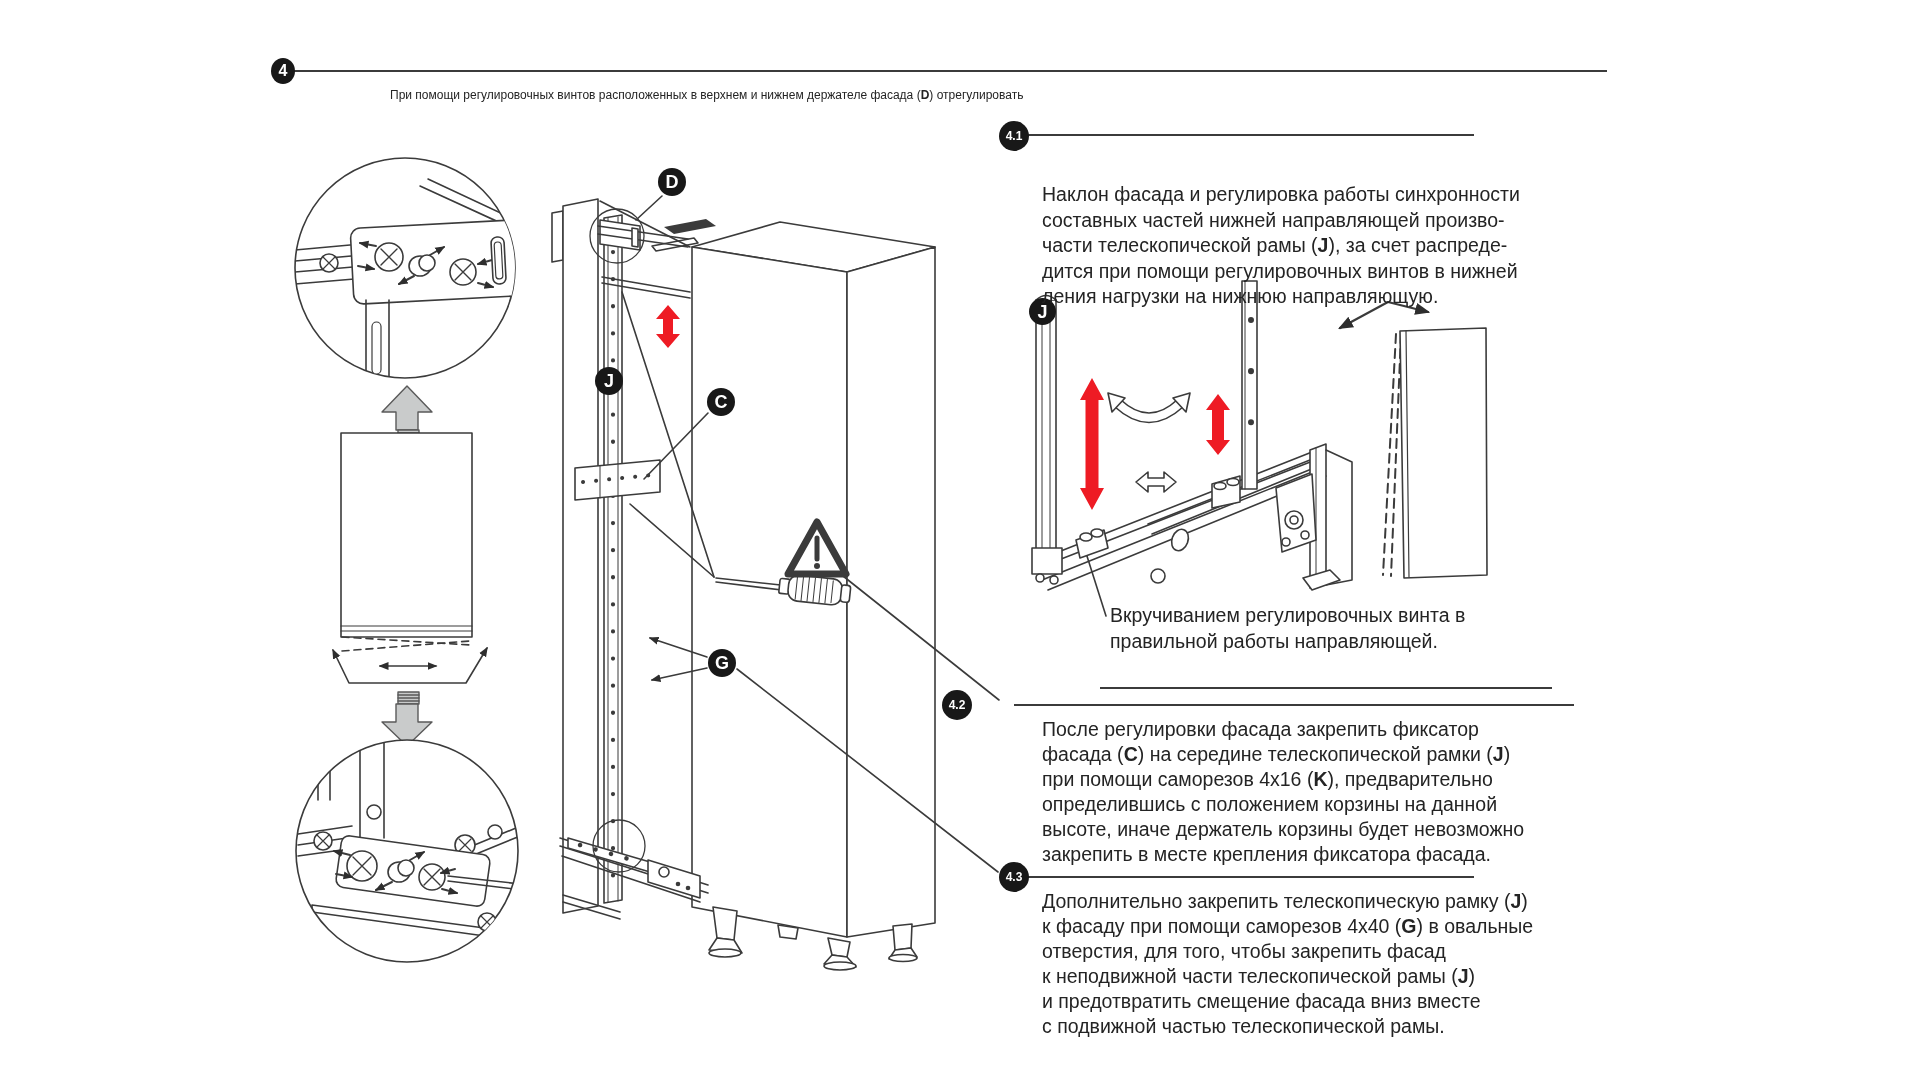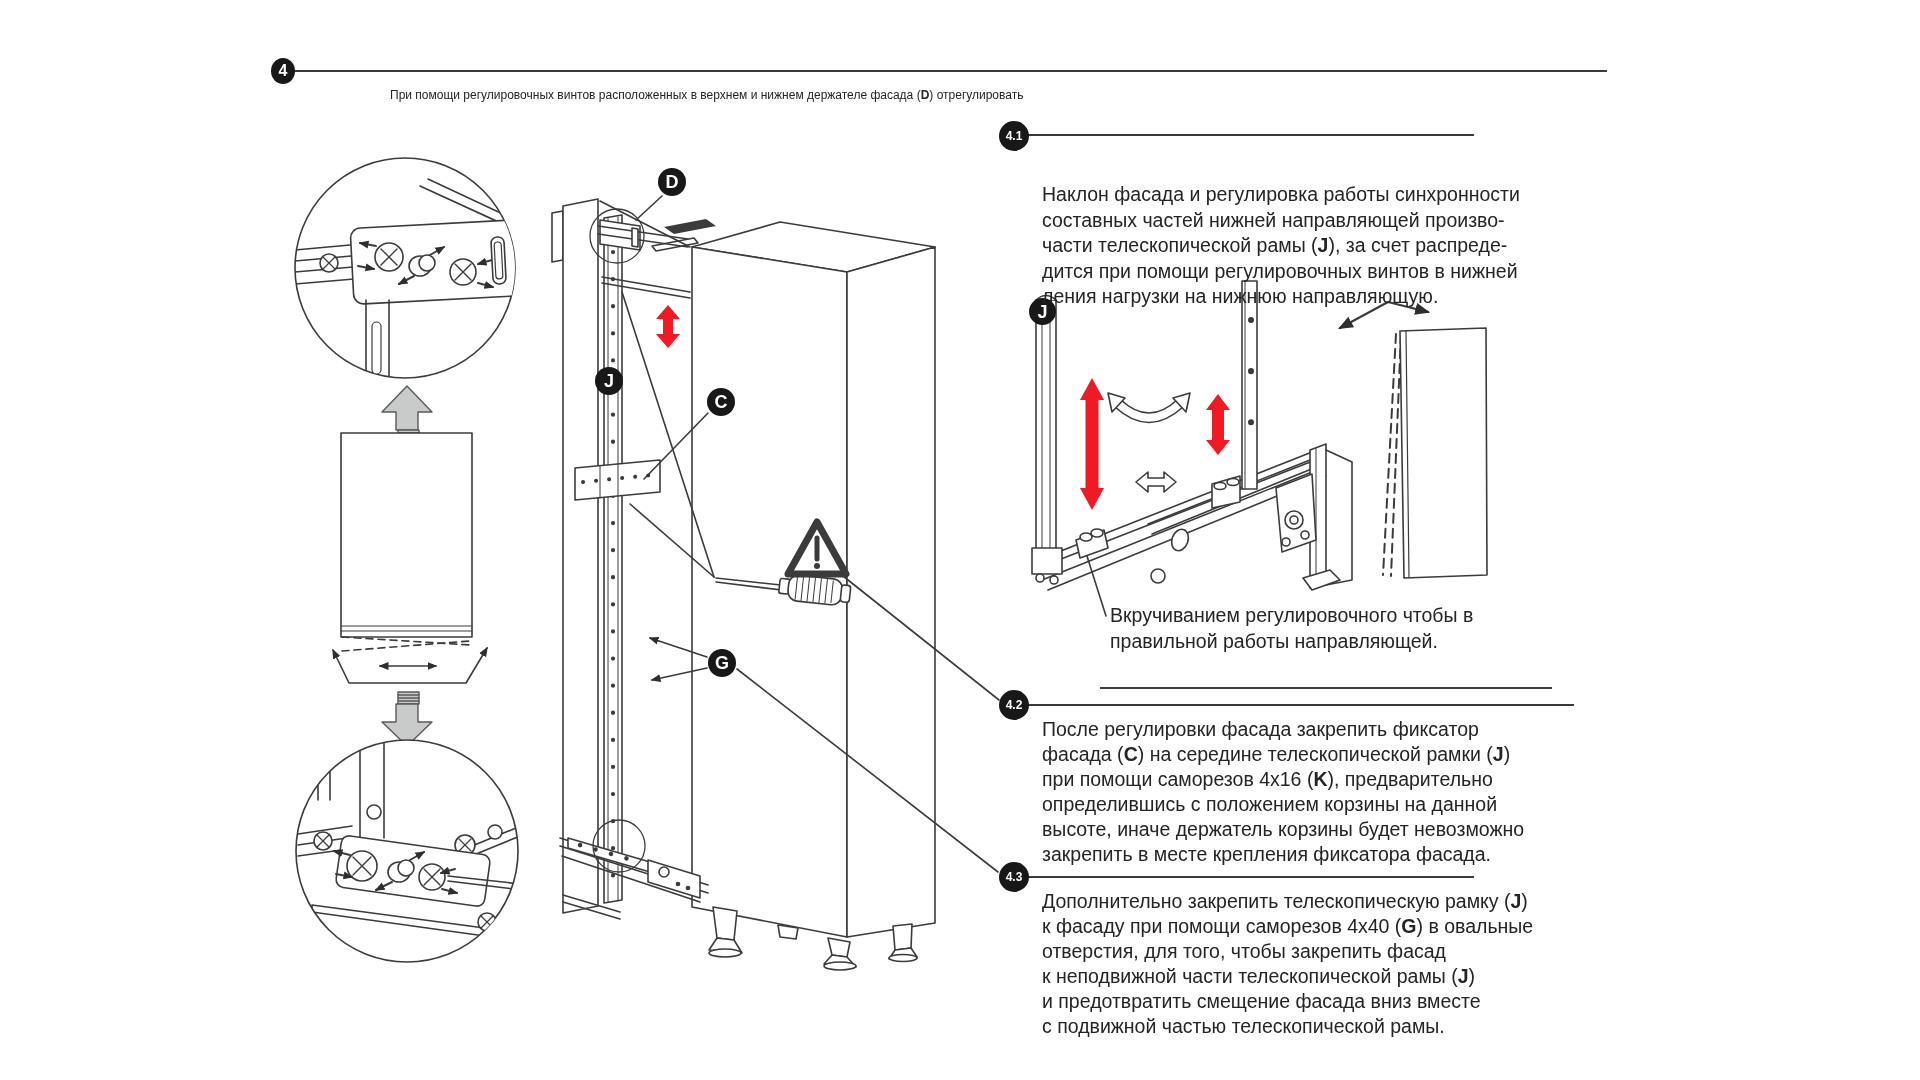--- a/index.html
+++ b/index.html
@@ -280,40 +280,40 @@
   </svg>
 
   <div class="rule" style="left:283px;top:70px;width:1324px;"></div>
   <div class="rule" style="left:1014px;top:134px;width:460px;"></div>
   <div class="rule" style="left:1100px;top:687px;width:452px;"></div>
   <div class="rule" style="left:1014px;top:704px;width:560px;"></div>
   <div class="rule" style="left:1014px;top:876px;width:460px;"></div>
 
   <div class="badge b-step" style="left:271px;top:58px;">4</div>
   <div class="badge b-sec" style="left:999px;top:121px;">4.1</div>
-  <div class="badge b-sec" style="left:999px;top:690px;">4.2</div>
+  <div class="badge b-sec" style="left:942px;top:690px;">4.2</div>
   <div class="badge b-sec" style="left:999px;top:862px;">4.3</div>
   <div class="badge b-part" style="left:658px;top:168px;">D</div>
   <div class="badge b-part" style="left:595px;top:367px;">J</div>
   <div class="badge b-part" style="left:707px;top:388px;">C</div>
   <div class="badge b-part" style="left:708px;top:649px;">G</div>
   <div class="badge b-part" style="left:1029px;top:298px;width:27px;height:27px;">J</div>
 
   <div class="para p-main">
       <div class="tline">При помощи регулировочных винтов расположенных в верхнем и нижнем держателе фасада (<b>D</b>) отрегулировать</div>
     </div>
   <div class="para p-41">
       <div class="tline">Наклон фасада и регулировка работы синхронности</div>
       <div class="tline">составных частей нижней направляющей произво-</div>
       <div class="tline">части телескопической рамы (<b>J</b>), за счет распреде-</div>
       <div class="tline">дится при помощи регулировочных винтов в нижней</div>
       <div class="tline">ления нагрузки на нижнюю направляющую.</div>
     </div>
   <div class="para p-note">
-      <div class="tline">Вкручиванием регулировочного чтобы в</div>
+      <div class="tline">Вкручиванием регулировочных винта в</div>
       <div class="tline">правильной работы направляющей.</div>
     </div>
   <div class="para p-42">
       <div class="tline">После регулировки фасада закрепить фиксатор</div>
       <div class="tline">фасада (<b>C</b>) на середине телескопической рамки (<b>J</b>)</div>
       <div class="tline">при помощи саморезов 4x16 (<b>K</b>), предварительно</div>
       <div class="tline">определившись с положением корзины на данной</div>
       <div class="tline">высоте, иначе держатель корзины будет невозможно</div>
       <div class="tline">закрепить в месте крепления фиксатора фасада.</div>
     </div>

